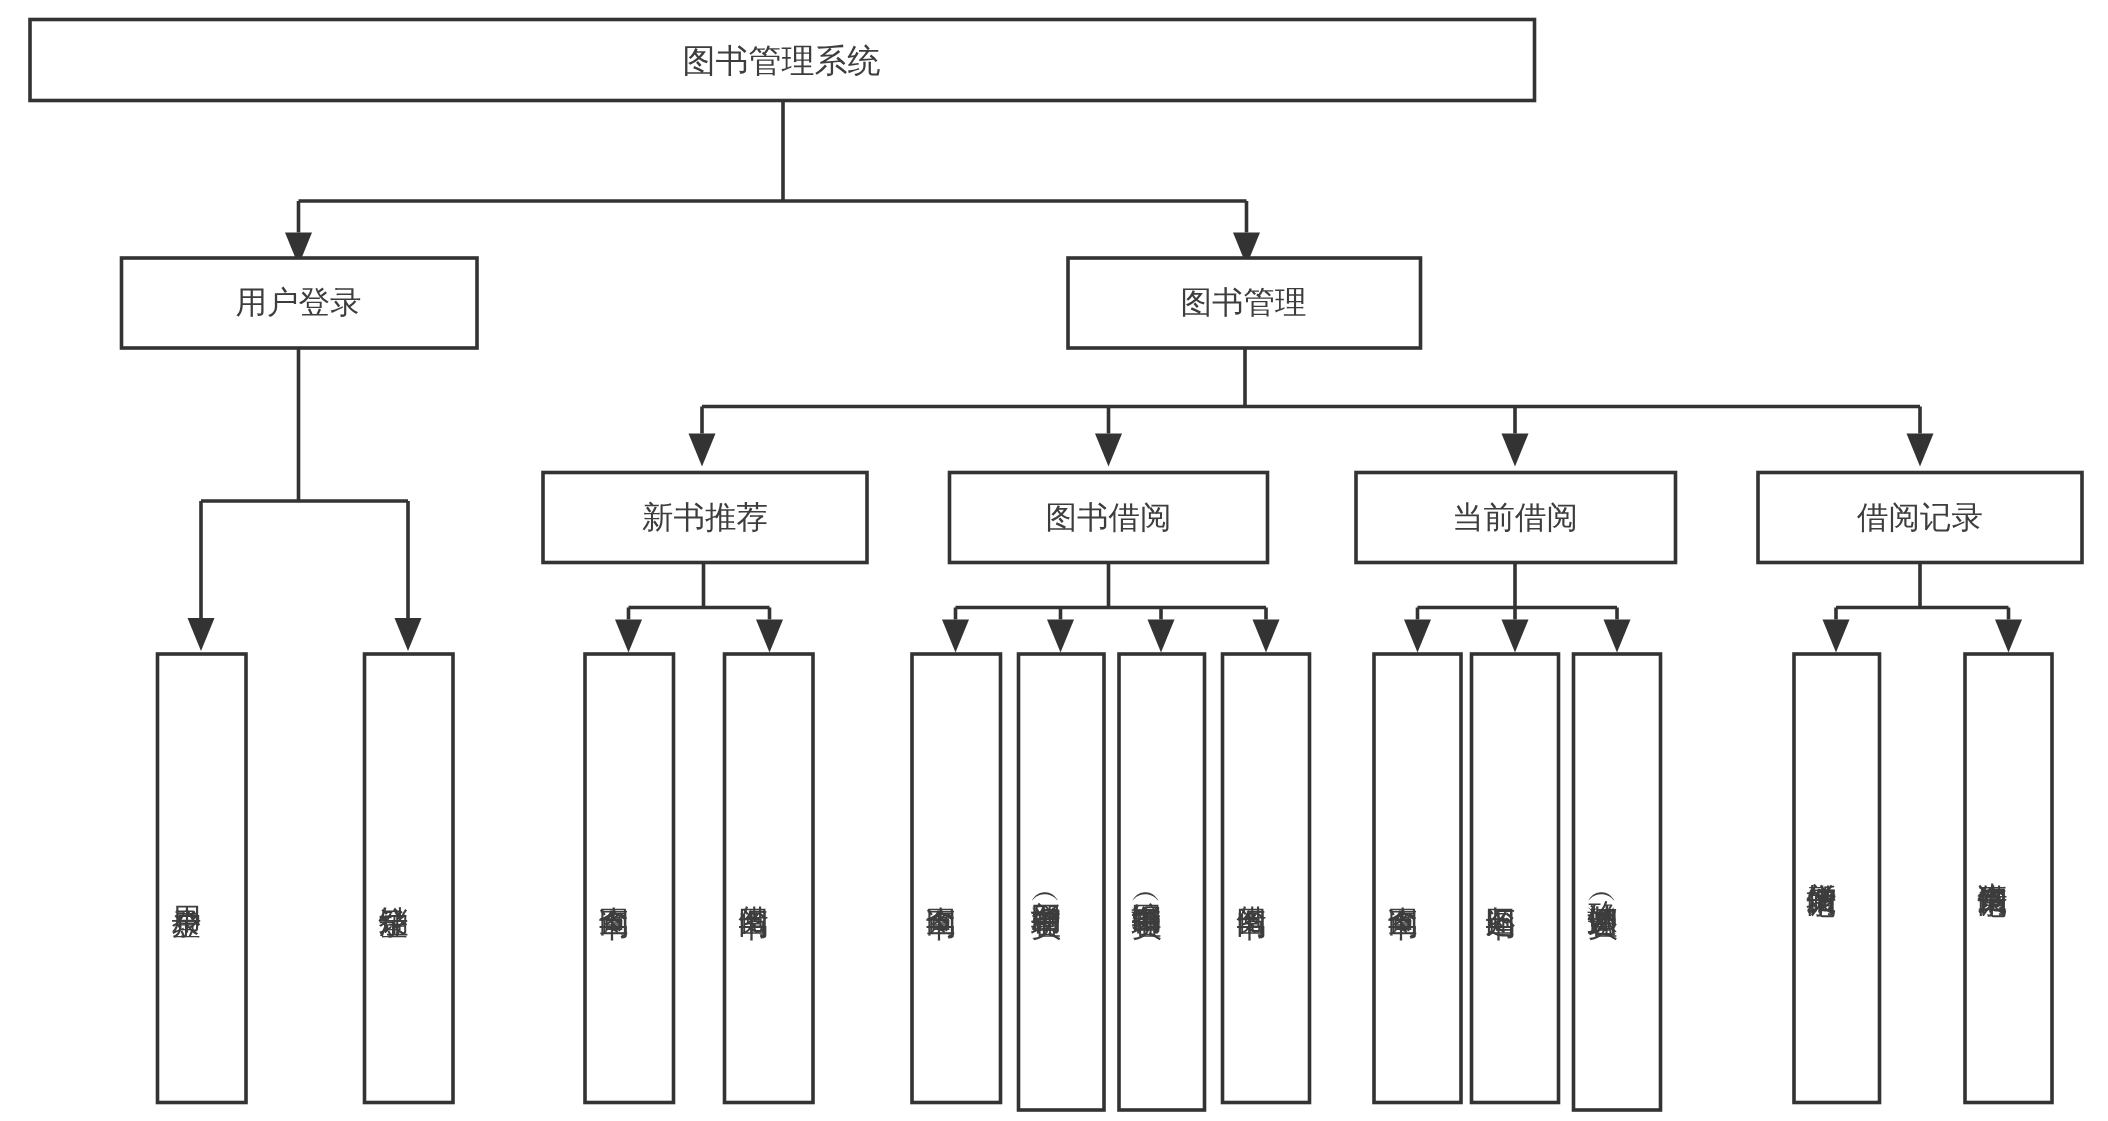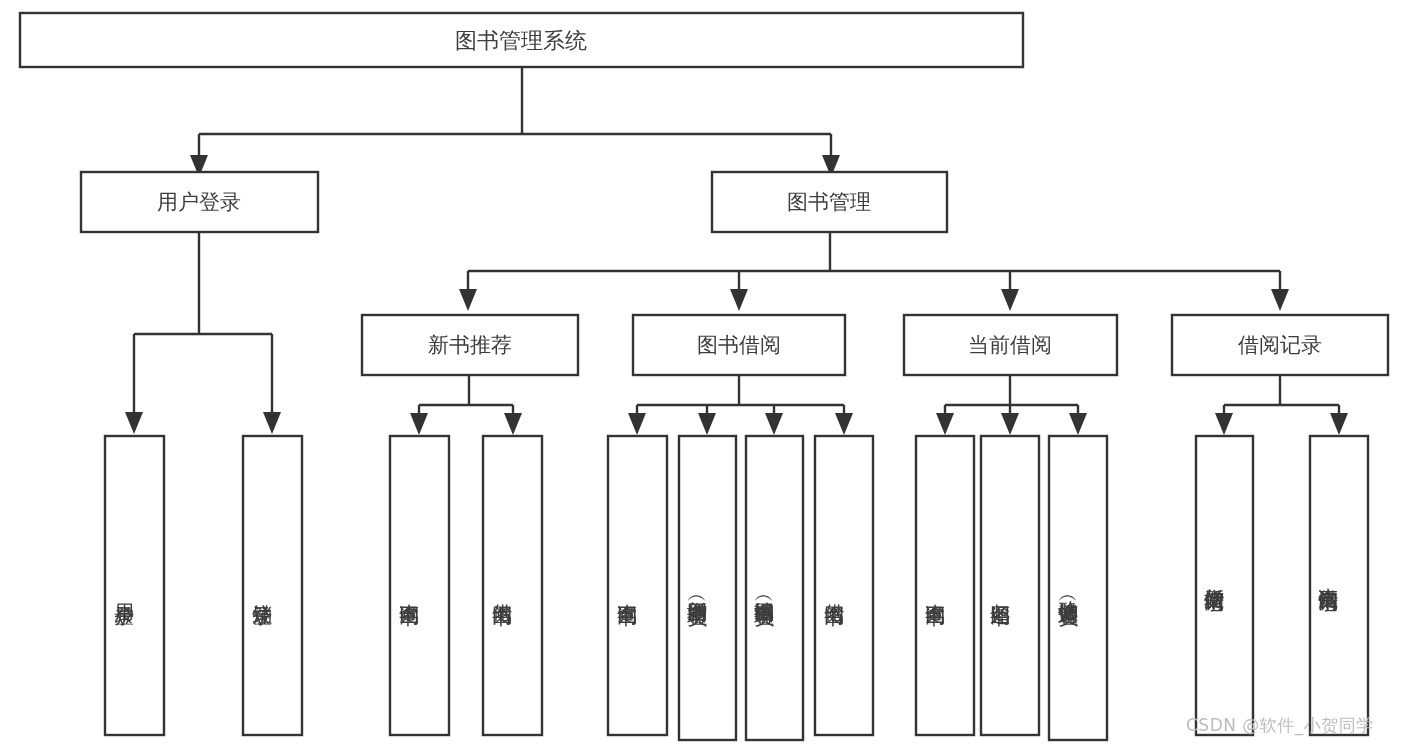--- a/index.html
+++ b/index.html
@@ -190,15 +190,14 @@
   <div class="leaf-label" style="left:754px; top:444px; height:290px;">编辑图书（管理员）</div>
   <div class="leaf-label" style="left:824px; top:510px; height:160px;">借阅图书</div>
 
   <div class="leaf-label" style="left:925px; top:510px; height:160px;">查询图书</div>
   <div class="leaf-label" style="left:990px; top:510px; height:160px;">归还图书</div>
   <div class="leaf-label" style="left:1058px; top:444px; height:290px;">确认归还（管理员）</div>
 
   <div class="leaf-label" style="left:1204px; top:450px; height:250px;">新增借阅记录</div>
   <div class="leaf-label" style="left:1318px; top:450px; height:250px;">查询借阅记录</div>
 
-  <div class="watermark">CSDN @软件_小贺同学</div>
 
 </div>
 
 </body></html>

